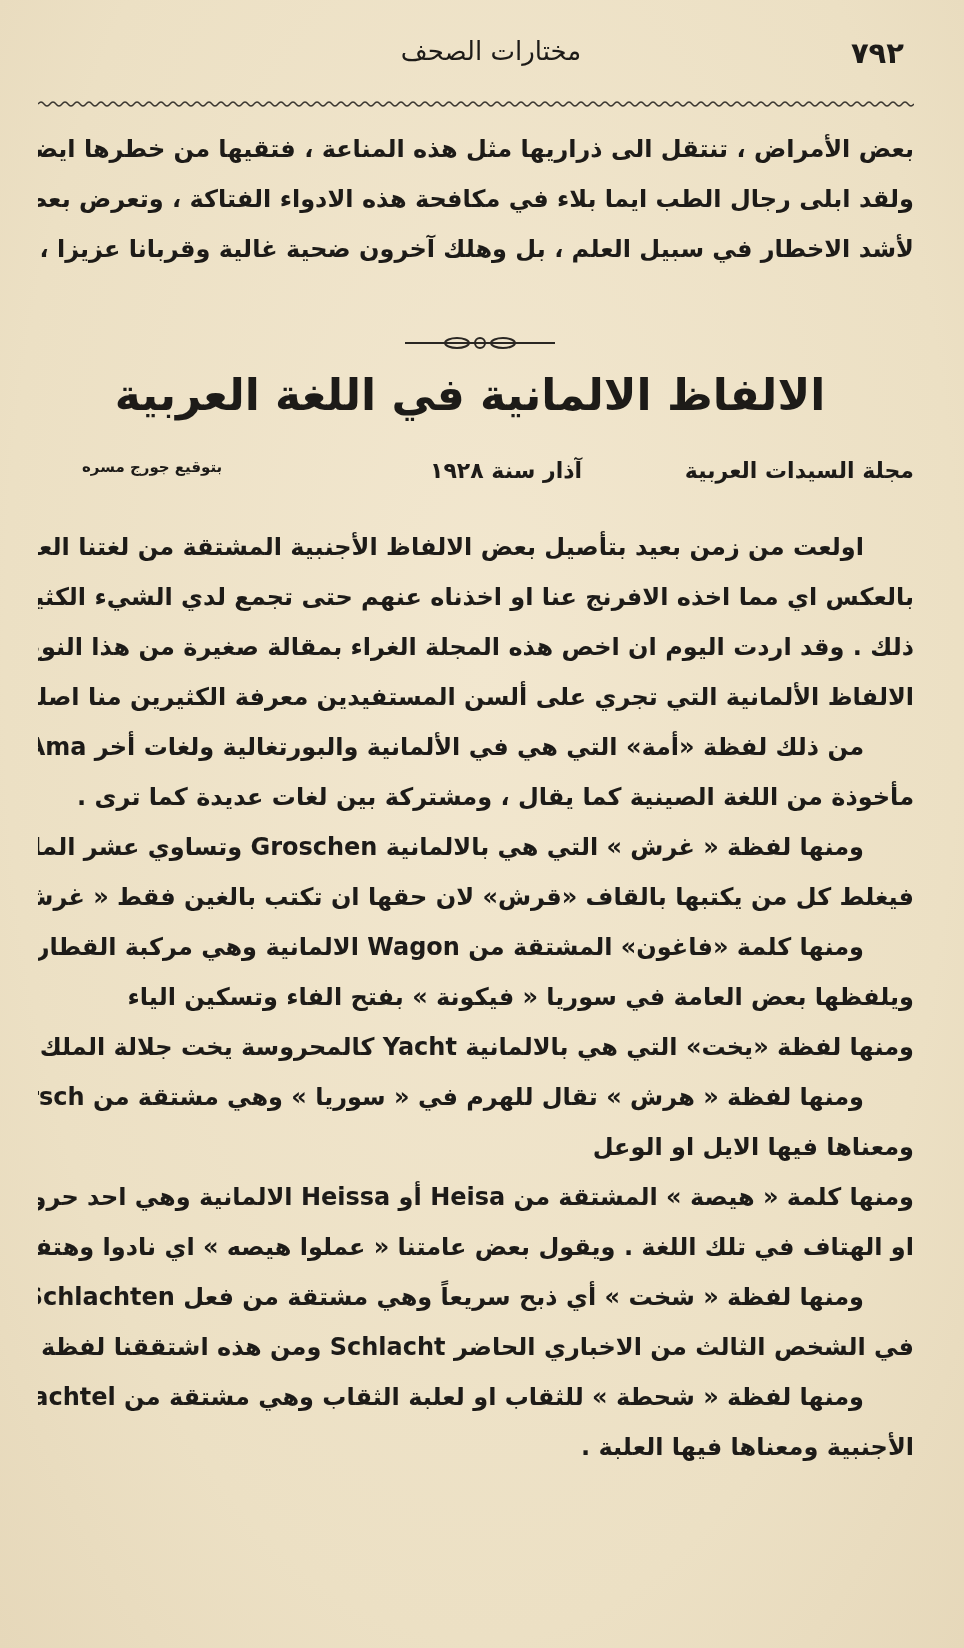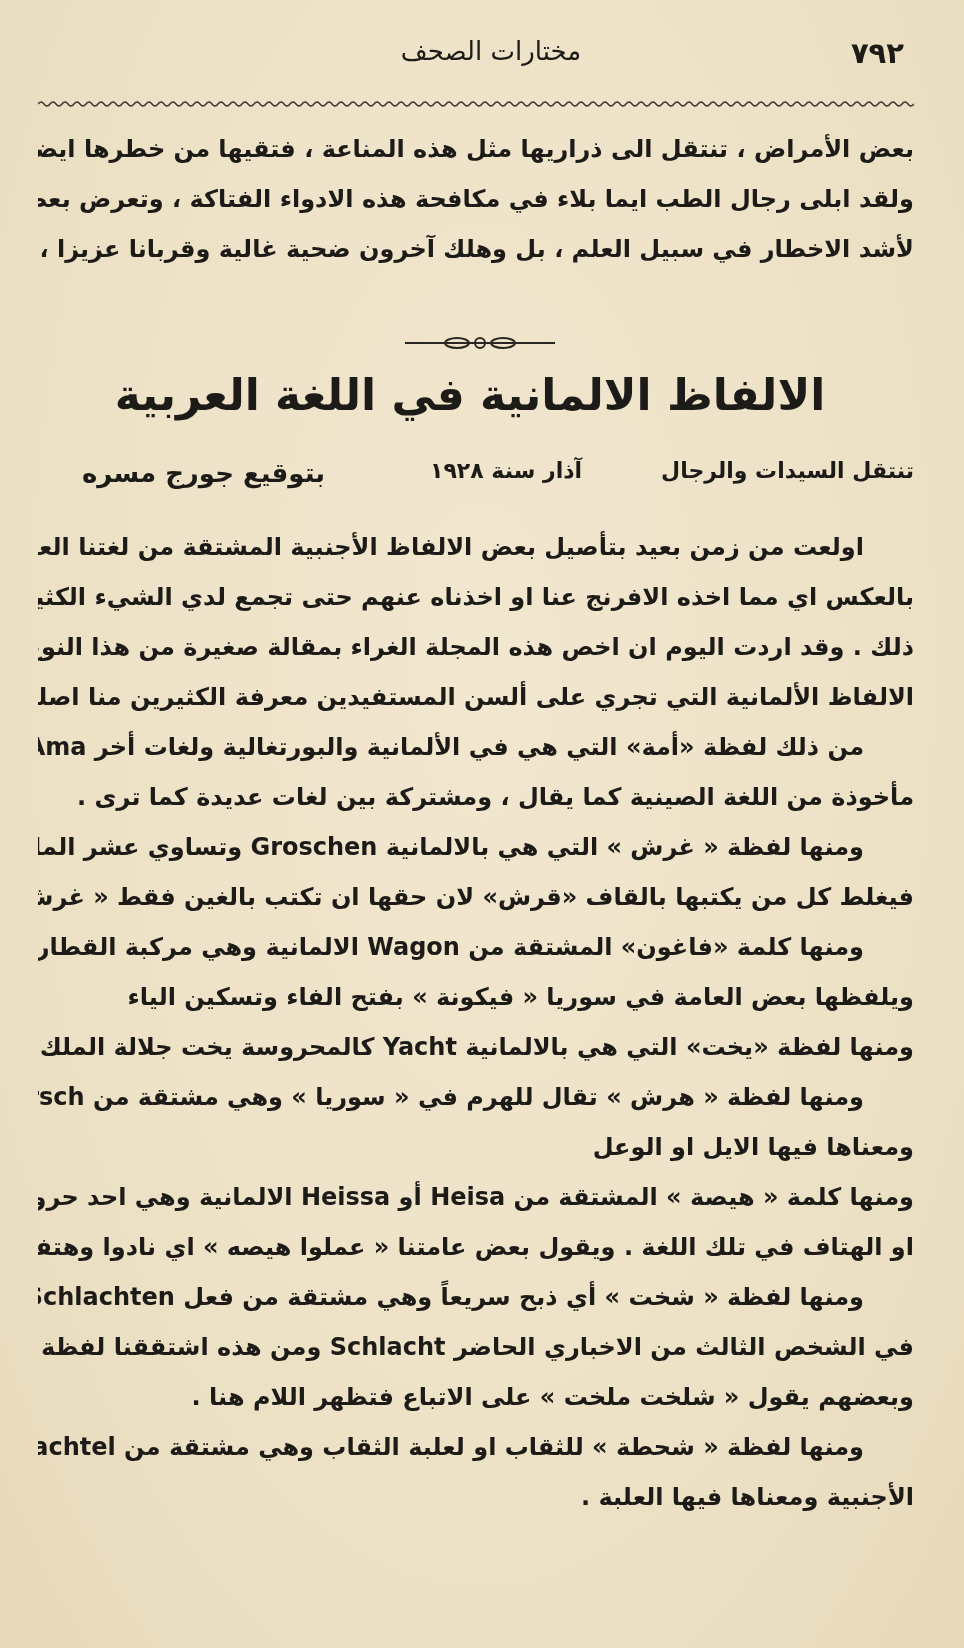--- a/index.html
+++ b/index.html
@@ -44,21 +44,21 @@
     position: absolute; top: 360px; left: 38px; right: 62px;
     text-align: center; direction: rtl;
     font-size: 44px; font-weight: bold; line-height: 70px;
   }
   .byline {
     position: absolute; top: 458px; left: 38px; right: 50px; height: 40px;
     direction: rtl; font-size: 22px; font-weight: bold;
   }
   .byline .source { position: absolute; right: 0; }
   .byline .date { position: absolute; right: 332px; }
-  .byline .author { position: absolute; left: 44px; font-size: 26px; }
+  .byline .author { position: absolute; left: 44px; font-size: 15px; }
 </style>
 </head>
 <body>
 
 <div class="page">
 
   <div class="header">
     <span class="page-number">٧٩٢</span>
     <span class="running-title">مختارات الصحف</span>
   </div>
@@ -78,21 +78,21 @@
   <svg class="ornament" viewBox="0 0 150 14">
     <line x1="0" y1="7" x2="150" y2="7" stroke="#2a2723" stroke-width="2"></line>
     <ellipse cx="52" cy="7" rx="12" ry="5" fill="none" stroke="#2a2723" stroke-width="2"></ellipse>
     <circle cx="75" cy="7" r="5" fill="none" stroke="#2a2723" stroke-width="2"></circle>
     <ellipse cx="98" cy="7" rx="12" ry="5" fill="none" stroke="#2a2723" stroke-width="2"></ellipse>
   </svg>
 
   <div class="article-title">الالفاظ الالمانية في اللغة العربية</div>
 
   <div class="byline">
-    <span class="source">تنتقل السيدات والرجال</span>
+    <span class="source">مجلة السيدات العربية</span>
     <span class="date">آذار سنة ١٩٢٨</span>
     <span class="author">بتوقيع جورج مسره</span>
   </div>
 
   <div class="text-block" style="top:522px">
     <p>
       <span class="line indent">اولعت من زمن بعيد بتأصيل بعض الالفاظ الأجنبية المشتقة من لغتنا العربية أو</span>
       <span class="line">بالعكس اي مما اخذه الافرنج عنا او اخذناه عنهم حتى تجمع لدي الشيء الكثير من</span>
       <span class="line">ذلك . وقد اردت اليوم ان اخص هذه المجلة الغراء بمقالة صغيرة من هذا النوع مختارا</span>
       <span class="line">الالفاظ الألمانية التي تجري على ألسن المستفيدين معرفة الكثيرين منا اصلها وكيفية وصولها الينا</span>
@@ -116,21 +116,20 @@
       <span class="line indent">ومنها لفظة « هرش » تقال للهرم في « سوريا » وهي مشتقة من Hirsch الالمانية</span>
       <span class="line last">ومعناها فيها الايل او الوعل</span>
     </p>
     <p>
       <span class="line">ومنها كلمة « هيصة » المشتقة من Heisa أو Heissa الالمانية وهي احد حروف النداء</span>
       <span class="line">او الهتاف في تلك اللغة . ويقول بعض عامتنا « عملوا هيصه » اي نادوا وهتفوا</span>
     </p>
     <p>
       <span class="line indent">ومنها لفظة « شخت » أي ذبح سريعاً وهي مشتقة من فعل Schlachten وهي</span>
       <span class="line">في الشخص الثالث من الاخباري الحاضر Schlacht ومن هذه اشتققنا لفظة « شخت »</span>
-      <span class="line last">وبعضهم يقول « شلخت ملخت » على الاتباع فتظهر اللام هنا .</span>
     </p>
     <p>
       <span class="line indent">ومنها لفظة « شحطة » للثقاب او لعلبة الثقاب وهي مشتقة من Schachtel</span>
       <span class="line last">الأجنبية ومعناها فيها العلبة .</span>
     </p>
   </div>
 
 </div>
 
 </body></html>

